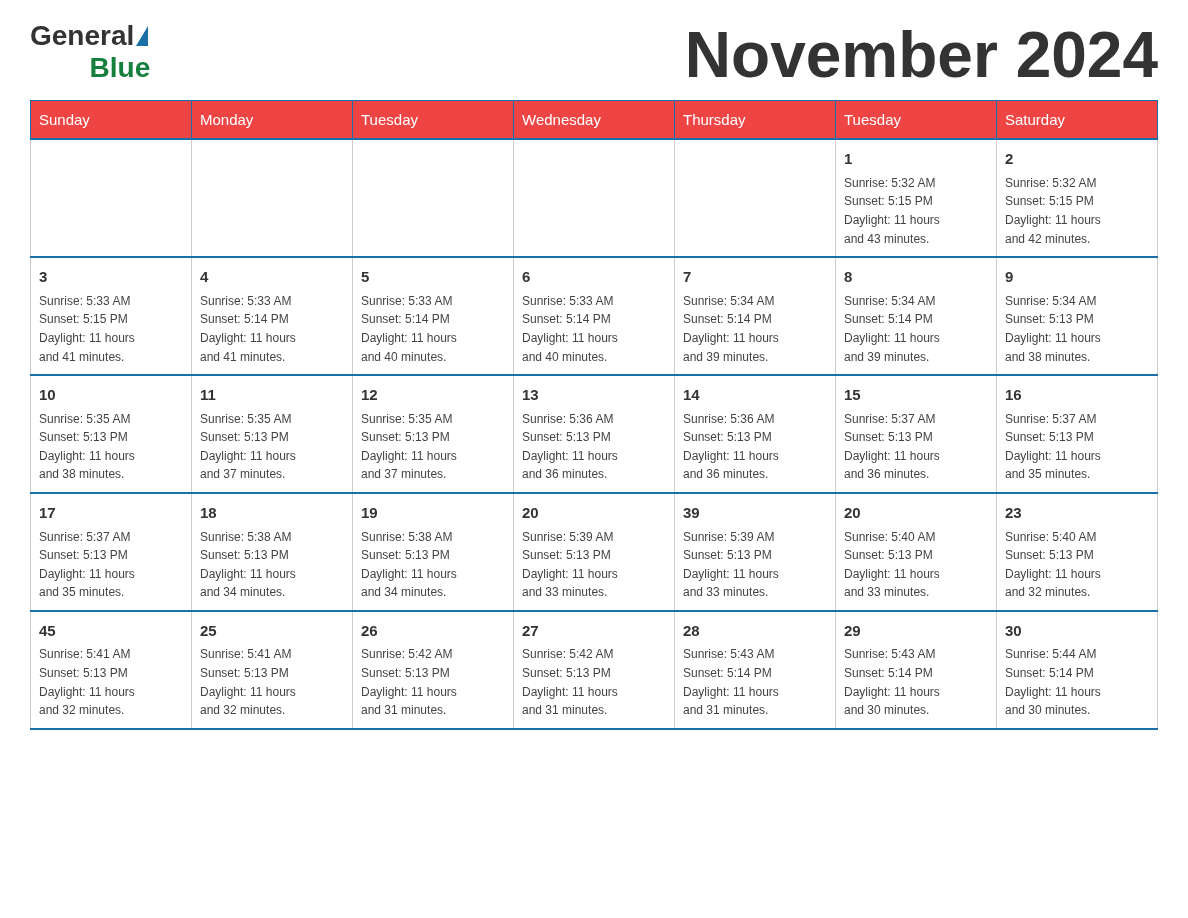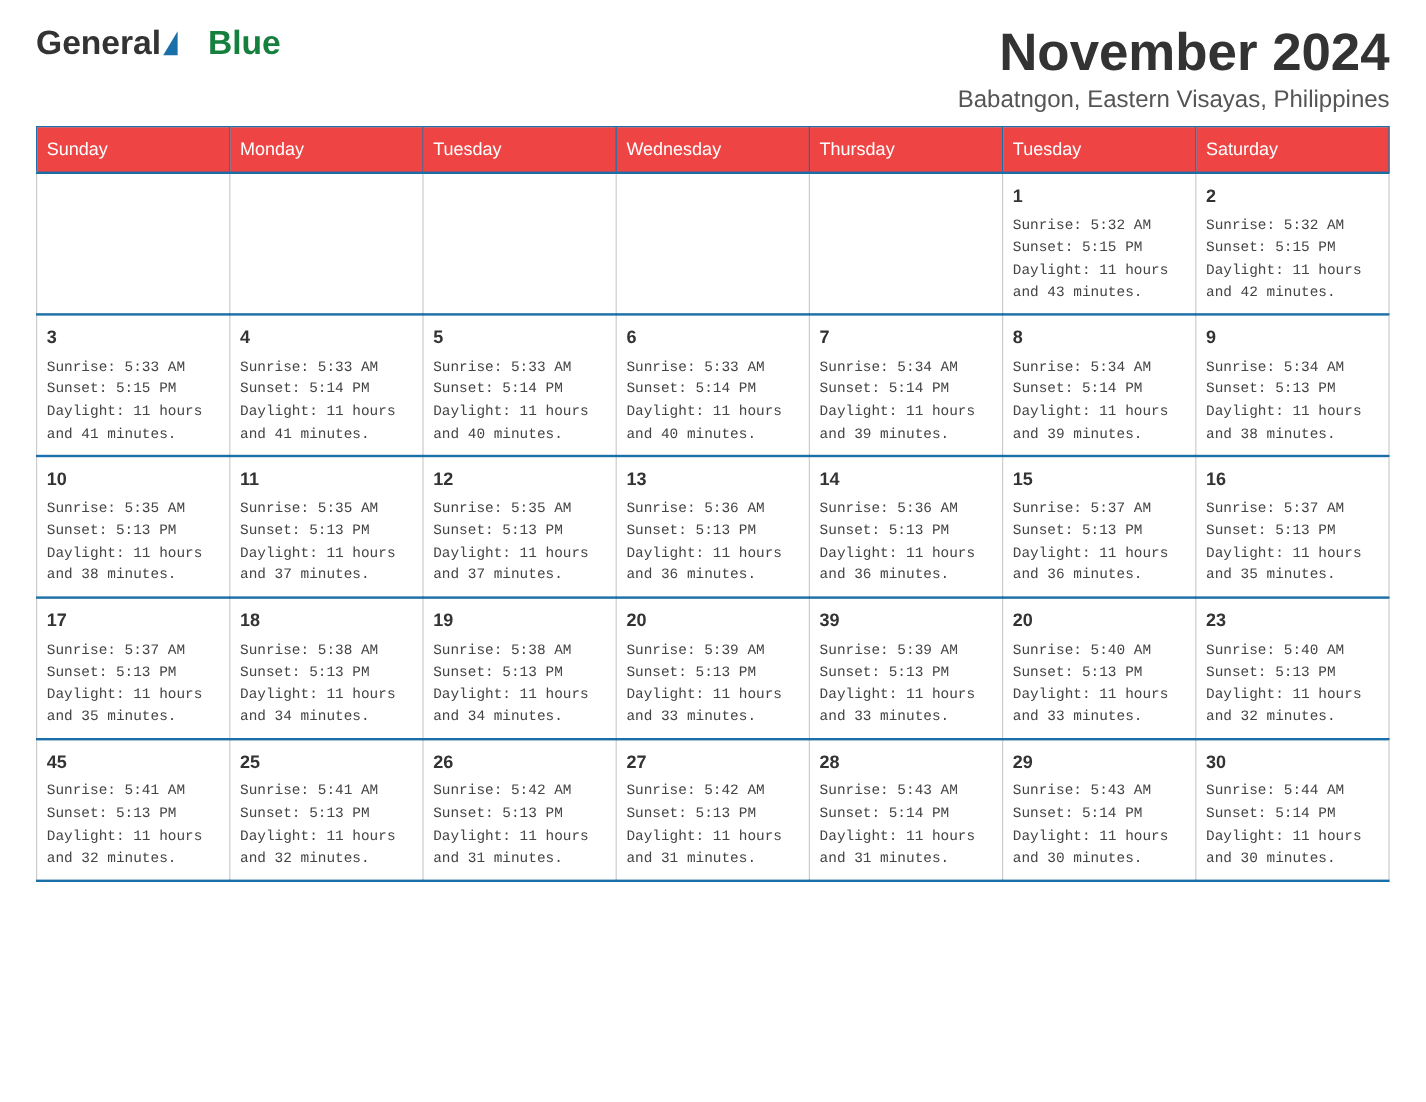--- a/index.html
+++ b/index.html
@@ -12,23 +12,22 @@
       padding: 20px 30px;
     }
     .header-area {
       display: flex;
       justify-content: space-between;
       align-items: flex-start;
       margin-bottom: 10px;
     }
     .logo {
       display: flex;
-      flex-direction: row;
+      flex-direction: column;
       align-items: flex-end;
-      gap: 23px;
     }
     .logo-top {
       display: flex;
       align-items: center;
       font-size: 28px;
       font-weight: bold;
       color: #333;
     }
     .logo-general {
       color: #333;
@@ -45,21 +44,21 @@
     }
     .logo-blue {
       color: #15803d;
       font-size: 28px;
       font-weight: bold;
     }
     .title-area {
       text-align: right;
     }
     .month-title {
-      font-size: 44px;
+      font-size: 64px;
       font-weight: bold;
       color: #333;
       line-height: 1.1;
       margin-left: 36px;
     }
     .subtitle {
       font-size: 20px;
       color: #555;
       margin-top: 4px;
     }
@@ -94,42 +93,40 @@
       font-size: 15px;
       font-weight: bold;
       color: #333;
       display: block;
       margin-bottom: 3px;
     }
     .day-info {
       font-size: 12px;
       color: #444;
       line-height: 1.55;
-      font-family: Liberation Mono, monospace;
     }
     .empty-cell {
       background: #fff;
     }
   </style>
 </head>
 <body>
 
 <div class="header-area">
   <div class="logo">
     <div class="logo-top">
       <span class="logo-general">General</span>
       <span class="logo-triangle"></span>
     </div>
     <div>
       <span class="logo-blue">Blue</span>
     </div>
   </div>
   <div class="title-area">
     <div class="month-title">November 2024</div>
-    <div class="subtitle">Babatngon, Eastern Visayas, Philippines</div>
   </div>
 </div>
 
 <table class="calendar-table">
   <thead>
     <tr>
     <th>Sunday</th>
         <th>Monday</th>
         <th>Tuesday</th>
         <th>Wednesday</th>

